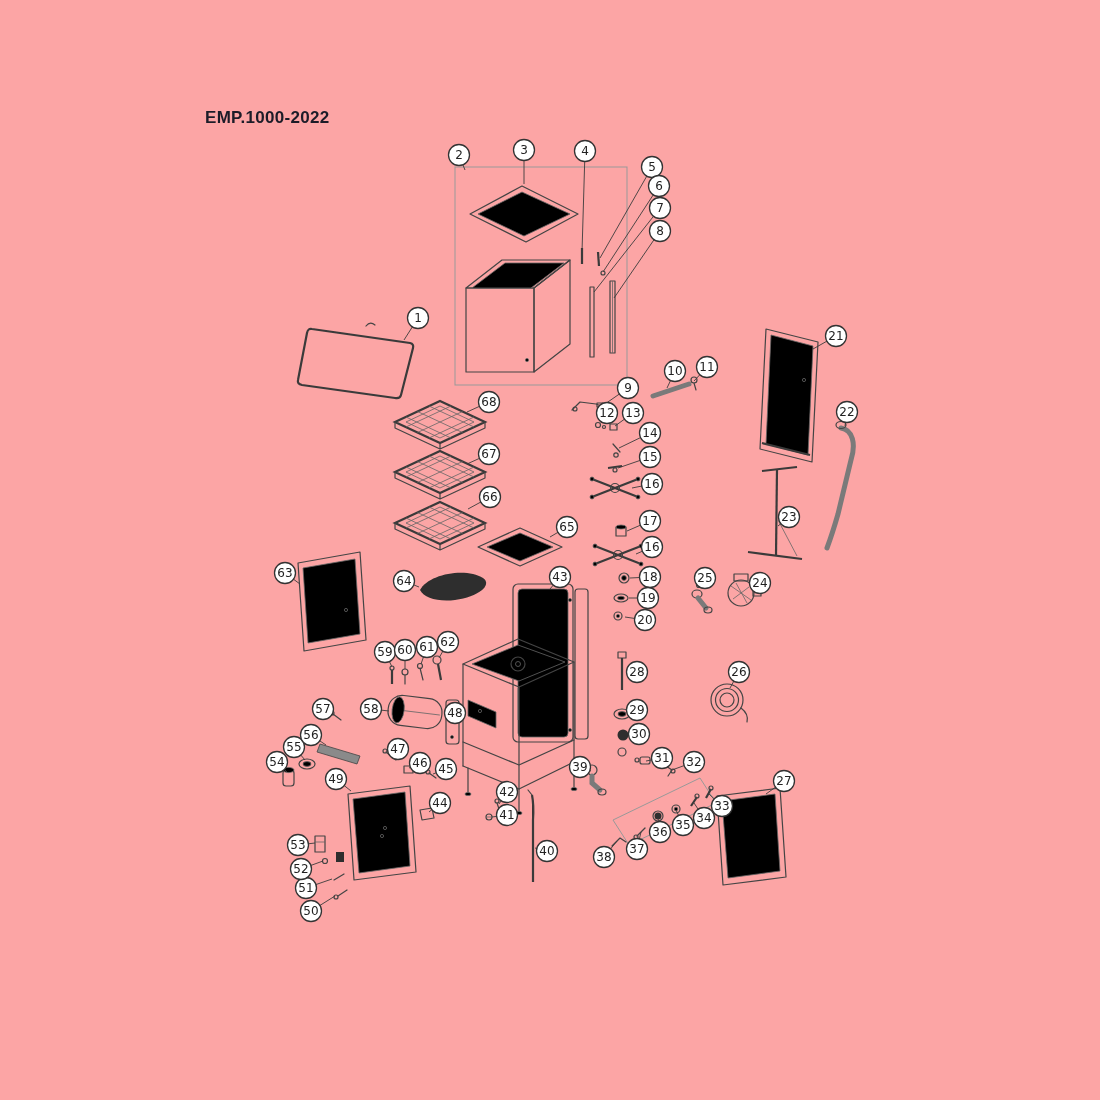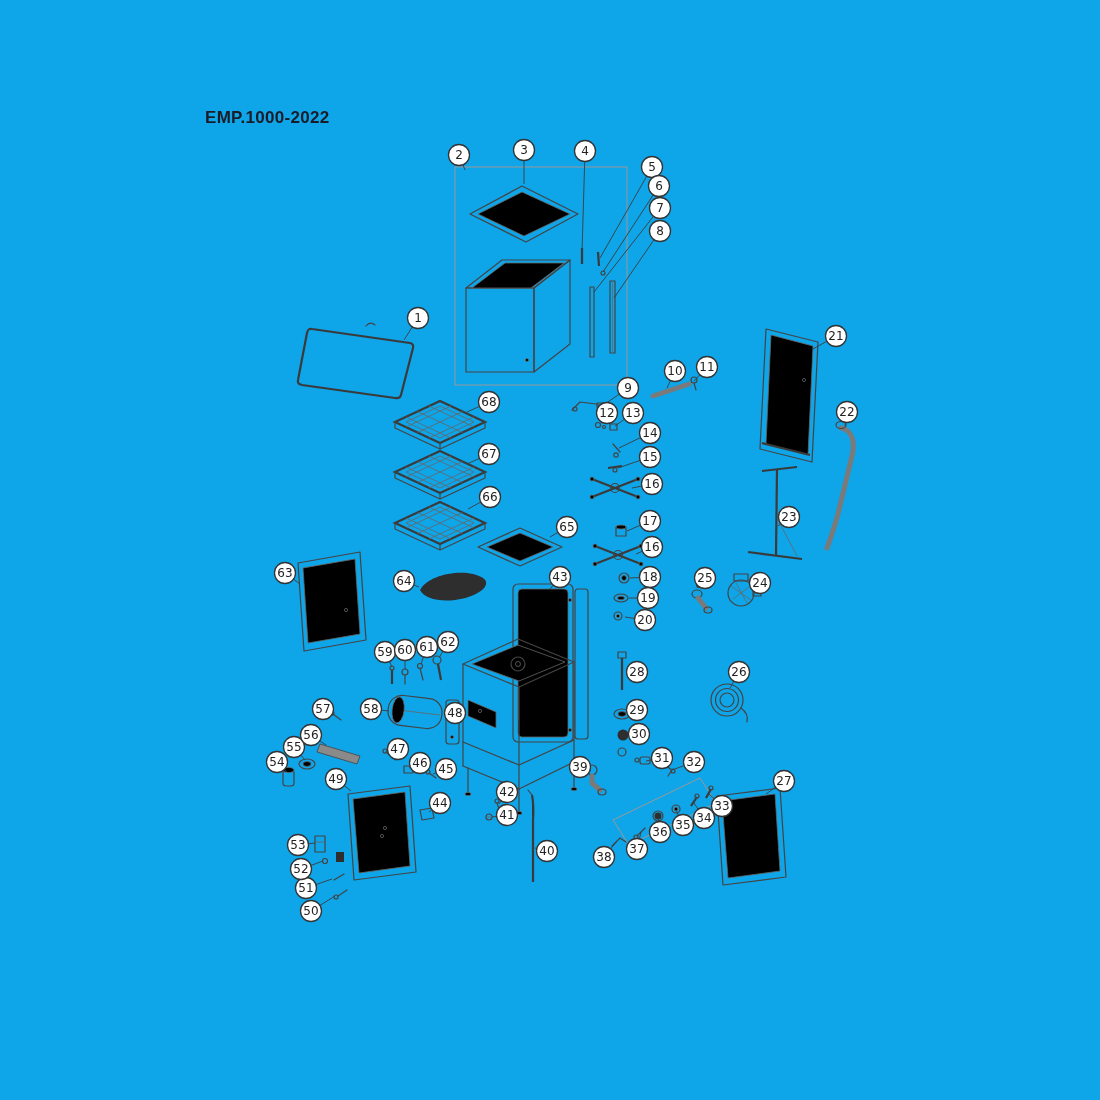--- a/index.html
+++ b/index.html
@@ -1,16 +1,16 @@
 <!DOCTYPE html>
 <html><head>
 <meta charset="utf-8">
 <style>
   html,body{margin:0;padding:0;background:#fff;}
-  #page{position:relative;width:1100px;height:1100px;background:#0ea5e9;overflow:hidden;
+  #page{position:relative;width:1100px;height:1100px;background:#fca5a5;overflow:hidden;
         font-family:"Liberation Sans","DejaVu Sans",sans-serif;}
   #title{position:absolute;left:205px;top:108px;font-size:17px;font-weight:bold;
          color:#1c1c28;letter-spacing:.3px;}
   svg{position:absolute;left:0;top:0;}
   .ln{stroke:#444;fill:none;stroke-width:1.2;stroke-linejoin:round;stroke-linecap:round;}
   .thin{stroke:#666;stroke-width:.8;}
   .thick{stroke:#3a3a3a;stroke-width:2.2;}
   .box{stroke:#999;stroke-width:1;fill:none;}
   .tube{stroke:#7a7a7a;stroke-width:5;fill:none;stroke-linecap:round;}
   .dark{fill:#2e2e2e;stroke:none;}

